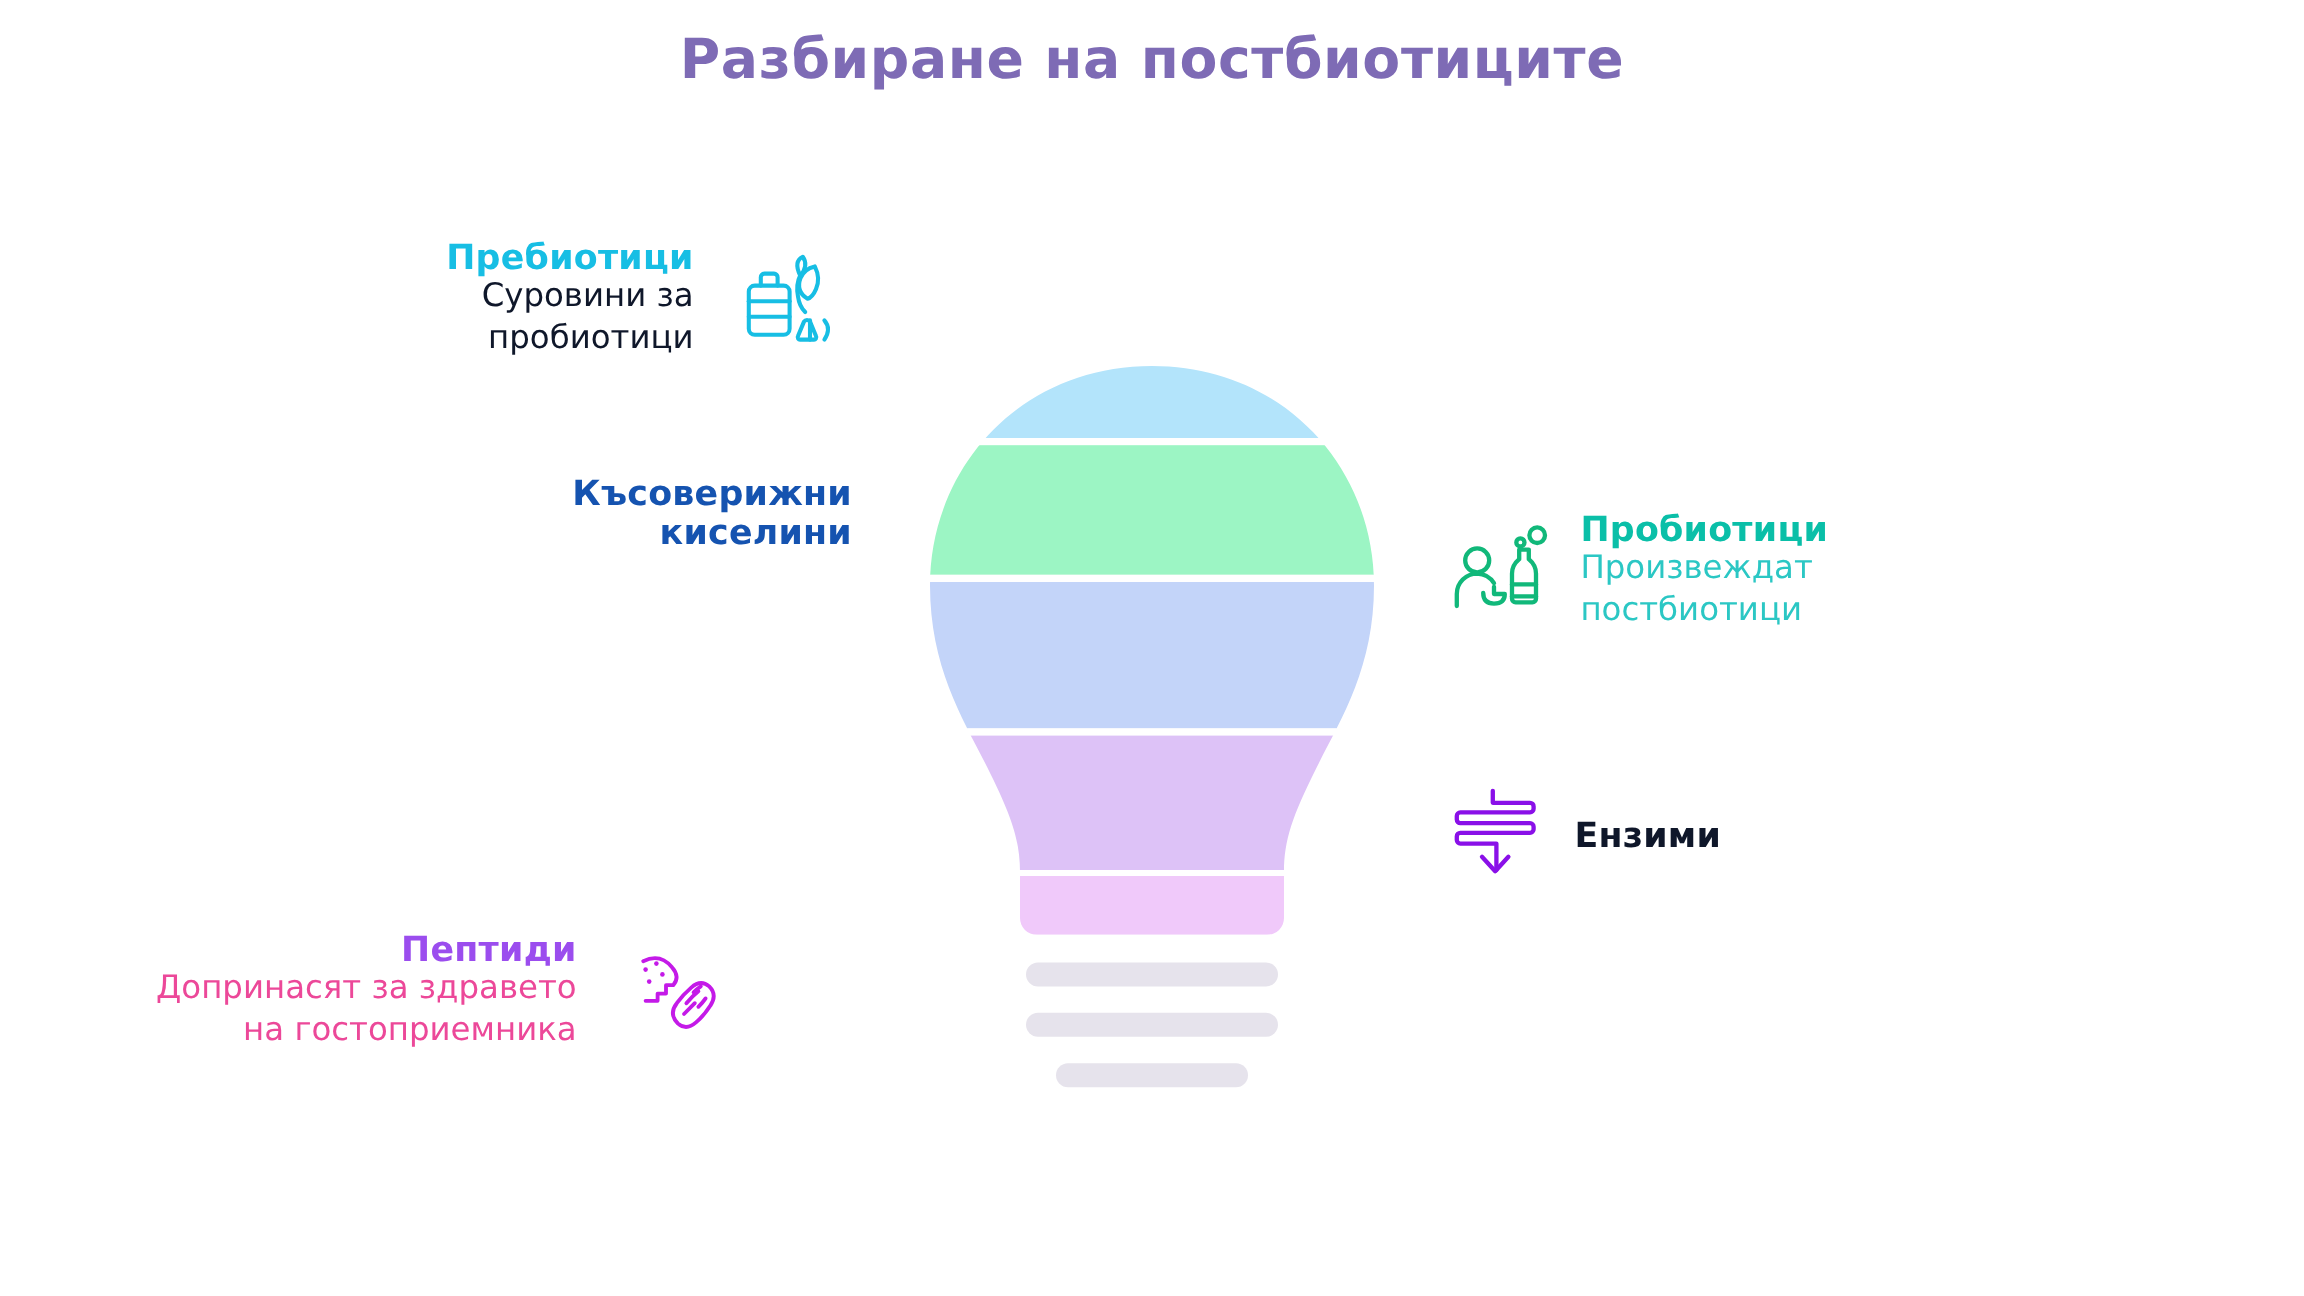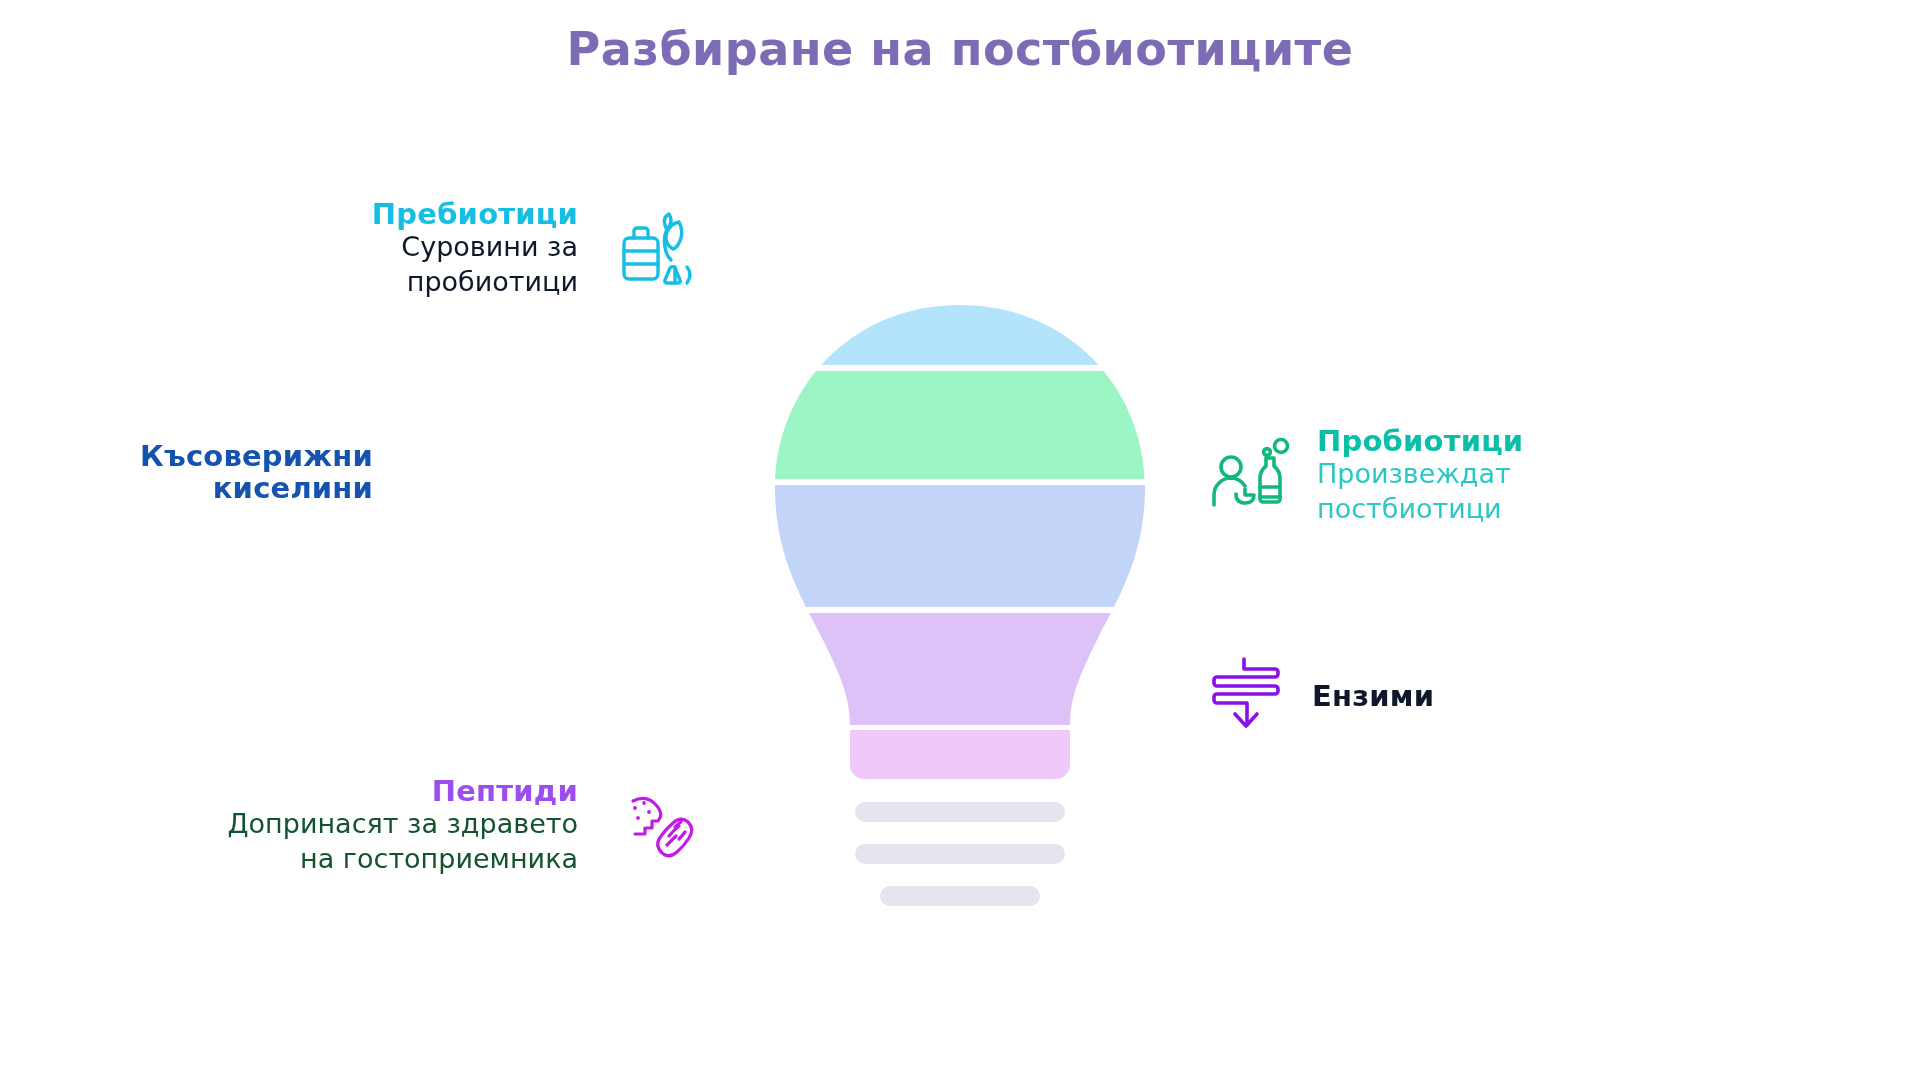--- a/index.html
+++ b/index.html
@@ -76,22 +76,22 @@
     height: 96px;
     flex: 0 0 96px;
     display: flex;
     align-items: center;
     justify-content: center;
   }
   .icon-box svg { display: block; }
 
   
   #callout-prebiotics   { left: 180px;  top: 198px; width: 530px; justify-content: flex-end; }
-  #callout-scfa         { left: 140px;  top: 440px; width: 570px; justify-content: space-between; }
-  #callout-peptides     { left: 130px;  top: 775px; width: 580px; justify-content: flex-end; }
+  #callout-scfa         { left: 140px;  top: 395px; width: 570px; justify-content: flex-end; }
+  #callout-peptides     { left: 130px;  top: 775px; width: 580px; }
   #callout-probiotics   { left: 1205px; top: 425px; width: 620px; justify-content: flex-start; }
   #callout-enzymes      { left: 1200px; top: 648px; width: 620px; justify-content: flex-start; }
 
   
   #lightbulb {
     position: absolute;
     left: 725px;
     top: 295px;
     width: 470px;
     height: 650px;
@@ -137,21 +137,21 @@
   <div class="callout left" id="callout-scfa">
     <div class="texts">
       <div class="c-head" style="color:#1553B0">Късоверижни
 киселини</div>
     </div>
   </div>
 
   <div class="callout left" id="callout-peptides">
     <div class="texts">
       <div class="c-head" style="color:#9B4DEE">Пептиди</div>
-      <div class="c-body" style="color:#14532d">Допринасят за здравето
+      <div class="c-body" style="color:#ec4899">Допринасят за здравето
 на гостоприемника</div>
     </div>
     <div class="icon-box">
       <svg width="90" height="90" viewBox="0 0 90 90" fill="none" stroke="#C41AE8" stroke-width="3.2" stroke-linecap="round" stroke-linejoin="round">
 
         <path d="M16 20 q14 -7 24 5 q7 8 1 15 l-6 0 l0 7 l-7 0 l0 6 l-10 0"></path>
         <circle cx="18" cy="27" r="1.9" fill="#C41AE8" stroke="none"></circle>
         <circle cx="27" cy="22" r="1.9" fill="#C41AE8" stroke="none"></circle>
         <circle cx="32" cy="31" r="1.9" fill="#C41AE8" stroke="none"></circle>
         <circle cx="21" cy="37" r="1.9" fill="#C41AE8" stroke="none"></circle>

